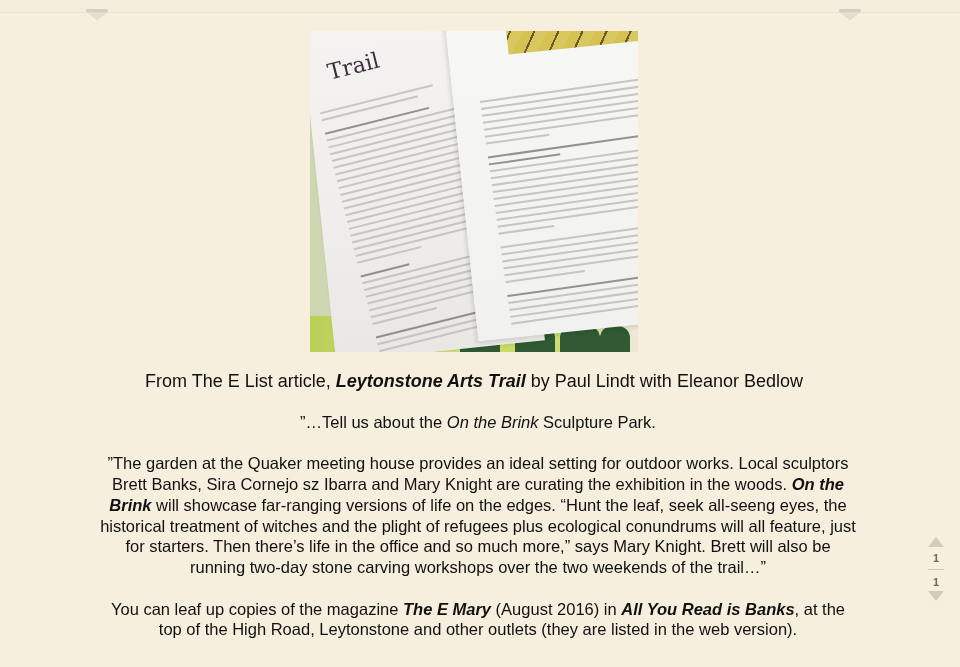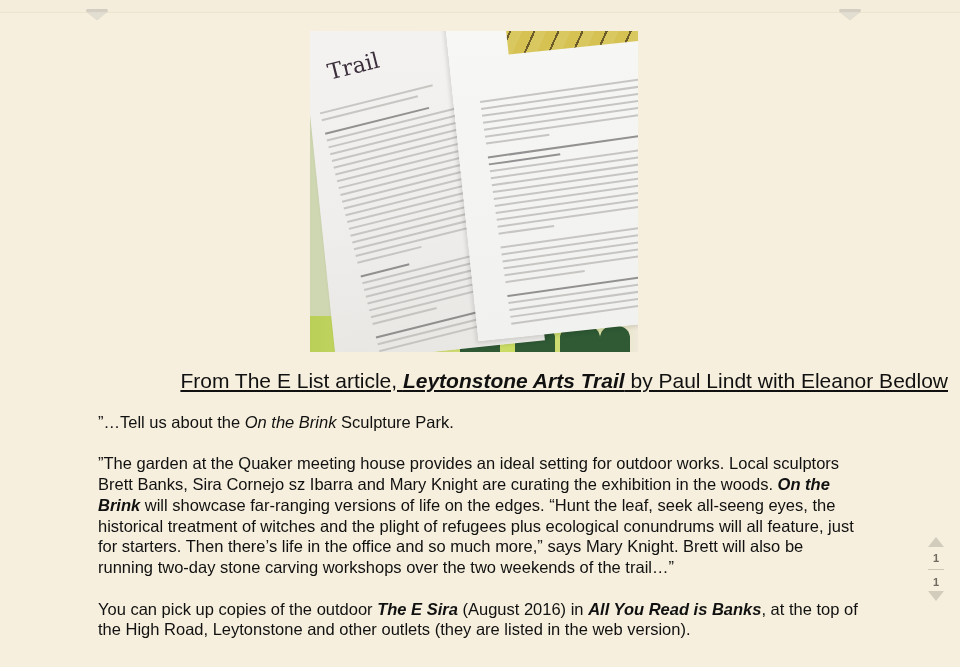--- a/index.html
+++ b/index.html
@@ -97,35 +97,35 @@
   .mag-lines-r .ln {
     height: 2px; margin: 0 0 5px 0; background: #bcb9b6; opacity: .8;
   }
   .ln.bold { background: #7b7878; }
 
   
   .caption {
     position: absolute;
     left: 0; top: 371px;
     width: 948px;
-    text-align: right;
-    font-size: 21px;
+    text-align: center;
+    font-size: 18px;
     line-height: 20px;
-    text-decoration: underline;
   }
   .article {
     position: absolute;
     left: 98px;
     top: 412px;
     width: 760px;
     font-size: 16.5px;
     line-height: 20.8px;
   }
   .article p {
     margin: 0 0 20.5px 0;
+    text-align: center;
   }
   .bi { font-weight: bold; font-style: italic; }
   .i { font-style: italic; }
 
   
   .pager {
     position: absolute;
     left: 924px;
     top: 537px;
     width: 24px;
@@ -244,21 +244,21 @@
 </div>
 
 <div class="article">
   <p>
     <span>”…Tell us about the </span><span class="i">On the Brink</span><span> Sculpture Park.</span>
   </p>
   <p>
     <span>”The garden at the Quaker meeting house provides an ideal setting for outdoor works. Local sculptors Brett Banks, Sira Cornejo sz Ibarra and Mary Knight are curating the exhibition in the woods.  </span><span class="bi">On the Brink</span><span> will showcase far-ranging versions of life on the edges. “Hunt the leaf, seek all-seeng eyes, the historical treatment of witches and the plight of refugees plus ecological conundrums will all feature, just for starters. Then there’s life in the office and so much more,” says Mary Knight. Brett will also be running two-day stone carving workshops over the two weekends of the trail…”</span>
   </p>
   <p>
-    <span>You can pick up copies of the outdoor </span><span class="bi">The E Sira</span><span> (August 2016) in </span><span class="bi">All You Read is Banks</span><span>, at the top of the High Road, Leytonstone and other outlets (they are listed in the web version).</span>
+    <span>You can leaf up copies of the magazine </span><span class="bi">The E Mary</span><span> (August 2016) in </span><span class="bi">All You Read is Banks</span><span>, at the top of the High Road, Leytonstone and other outlets (they are listed in the web version).</span>
   </p>
 </div>
 
 <div class="pager">
   <span class="arrow">
     <svg width="16" height="10" viewBox="0 0 16 10">
         <polygon points="8,0 16,10 0,10" fill="#d2ccbd"></polygon>
       </svg>
   </span>
   <span class="num">1</span>

